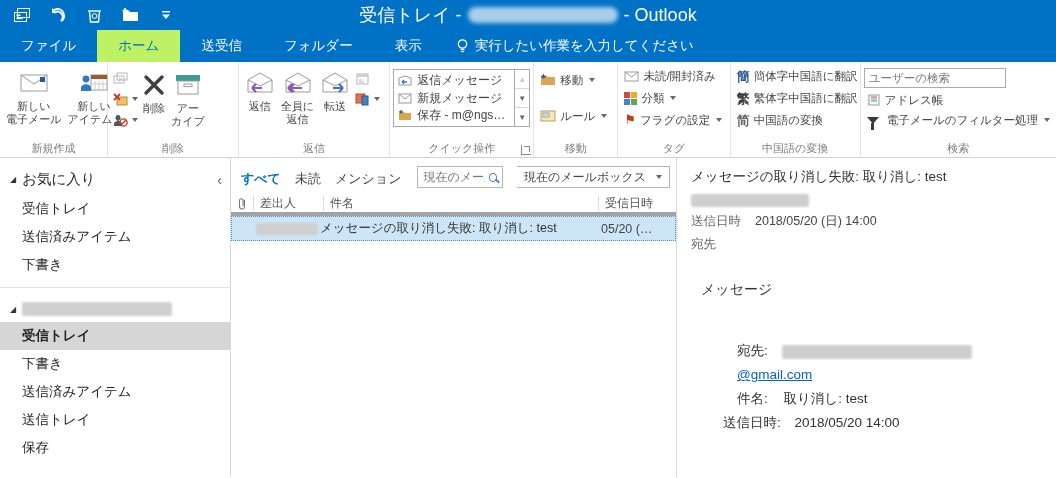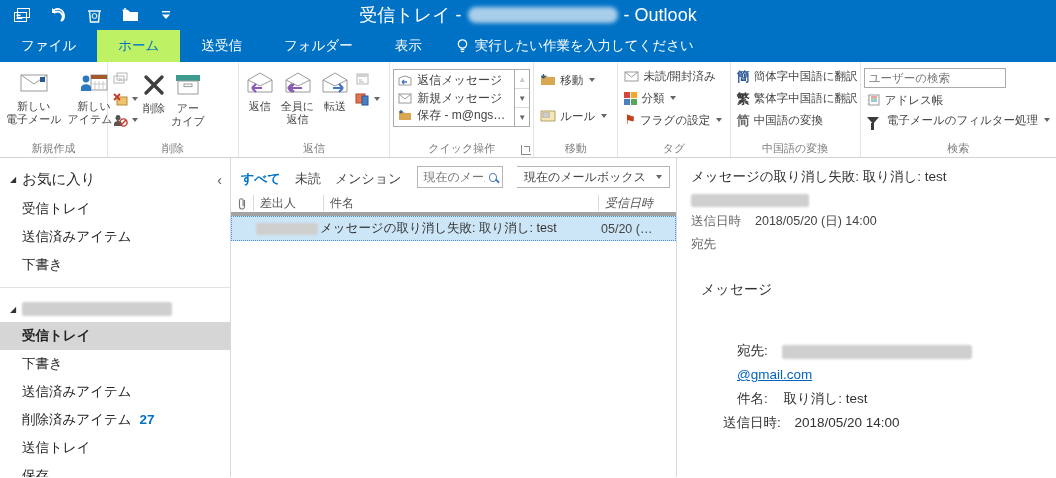--- a/index.html
+++ b/index.html
@@ -69,21 +69,21 @@
 
   .msglist { width:446px; border-right:1px solid #d9d9d9; padding-top:6px; }
   .filterrow { display:flex; align-items:flex-end; padding:2px 6px 6px 10px; font-size:13px; color:#444; gap:14px; }
   .ftab.on { color:#0072C6; font-weight:bold; }
   .mlsearch { display:flex; align-items:center; border:1px solid #b5b5b5; height:22px; flex:1; min-width:0; margin-left:2px; padding:0 5px; font-size:12px; color:#666; gap:4px; }
   .mlsearch input { border:none; outline:none; width:100%; min-width:0; font-size:12px; font-family:inherit; color:#444; }
   .mlscope { display:flex; align-items:center; gap:8px; border:1px solid #b5b5b5; border-left:none; height:22px; padding:0 7px; font-size:12px; color:#444; white-space:nowrap; }
   .mlhead { display:flex; align-items:center; height:22px; border-bottom:4px solid #a3a3a3; font-size:12px; color:#555; }
   .mlhead>div { padding:0 6px; border-left:1px solid #dcdcdc; height:16px; display:flex; align-items:center; }
   .mlhead>div:first-child { border-left:none; width:22px; justify-content:center; }
-  .h-from { width:70px; } .h-subj { flex:1; } .h-date { width:78px;font-style:italic; }
+  .h-from { width:70px; } .h-subj { flex:1; } .h-date { width:78px; }
   .mrow { display:flex; align-items:center; height:25px; background:#cde6f7; border:1px dotted #4a90d9; font-size:12.5px; color:#333; }
   .mrow .c-from { width:88px; padding-left:24px; }
   .mrow .c-subj { flex:1; white-space:nowrap; overflow:hidden; }
   .mrow .c-date { width:74px; color:#444; }
 
   .reading { flex:1; padding:10px 12px 0 14px; font-size:13px; color:#333; overflow:hidden; }
   .rp-subj { font-size:13.5px; margin-bottom:6px; white-space:nowrap; }
   .rp-meta { color:#666; font-size:12.5px; margin-top:6px; }
   .rp-meta b { color:#444; font-weight:normal; margin-left:14px; }
   .rp-body { margin-top:28px; }
@@ -428,23 +428,20 @@
     <div class="navitem">送信済みアイテム</div>
     <div class="navitem">下書き</div>
     <div class="navsep"></div>
     <div class="navhdr">
       <span class="tri">◢</span>
       <span class="redact-gray" style="width:150px;height:14px"></span>
     </div>
     <div class="navitem sel">受信トレイ</div>
     <div class="navitem">下書き</div>
     <div class="navitem">送信済みアイテム</div>
-    <div class="navitem">
-      <span>削除済みアイテム</span><span class="cnt">27</span>
-    </div>
     <div class="navitem">送信トレイ</div>
     <div class="navitem">保存</div>
 
   </div>
 
   <div class="msglist">
     <div class="filterrow">
       <span class="ftab on">すべて</span>
       <span class="ftab">未読</span>
       <span class="ftab">メンション</span>

